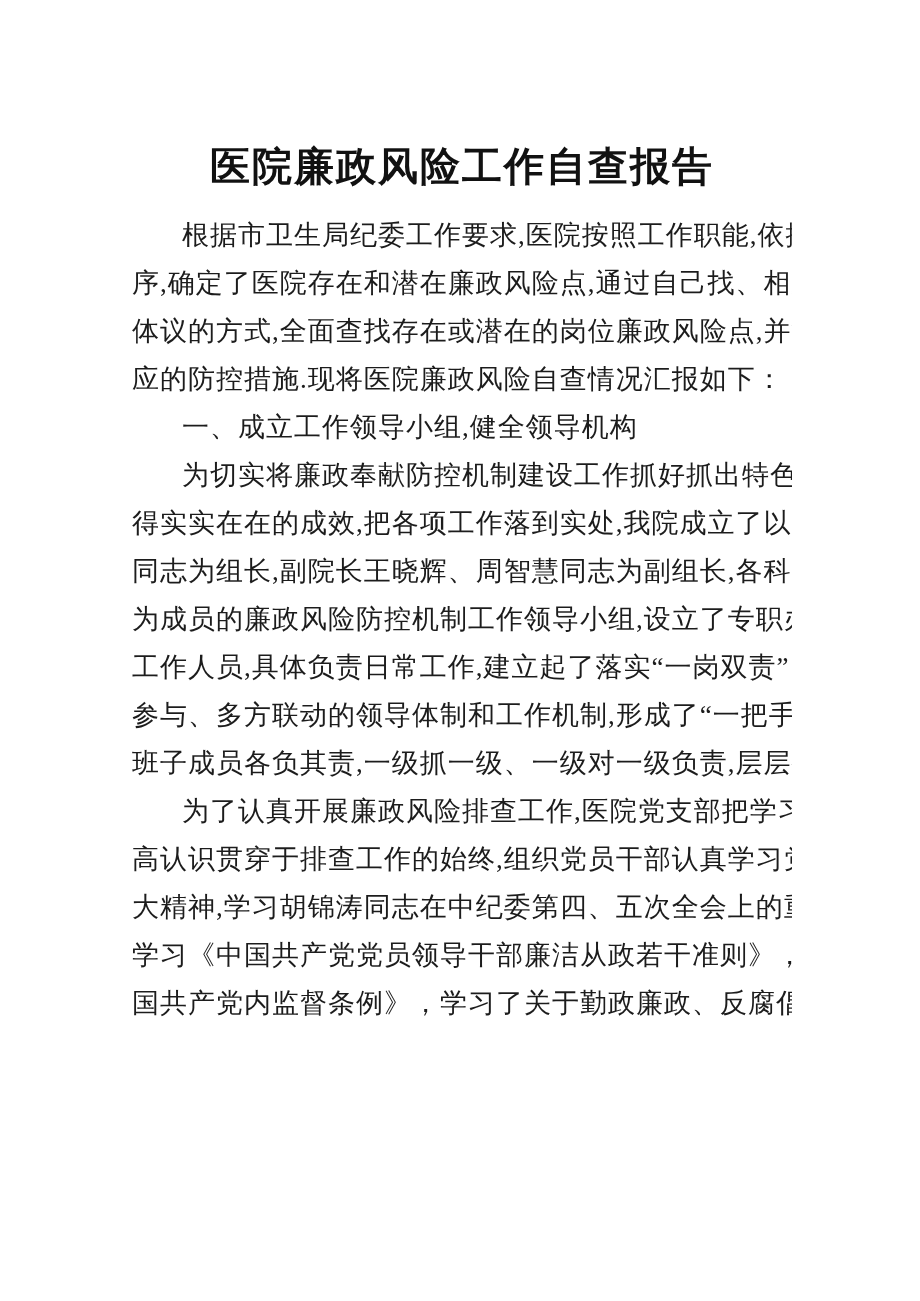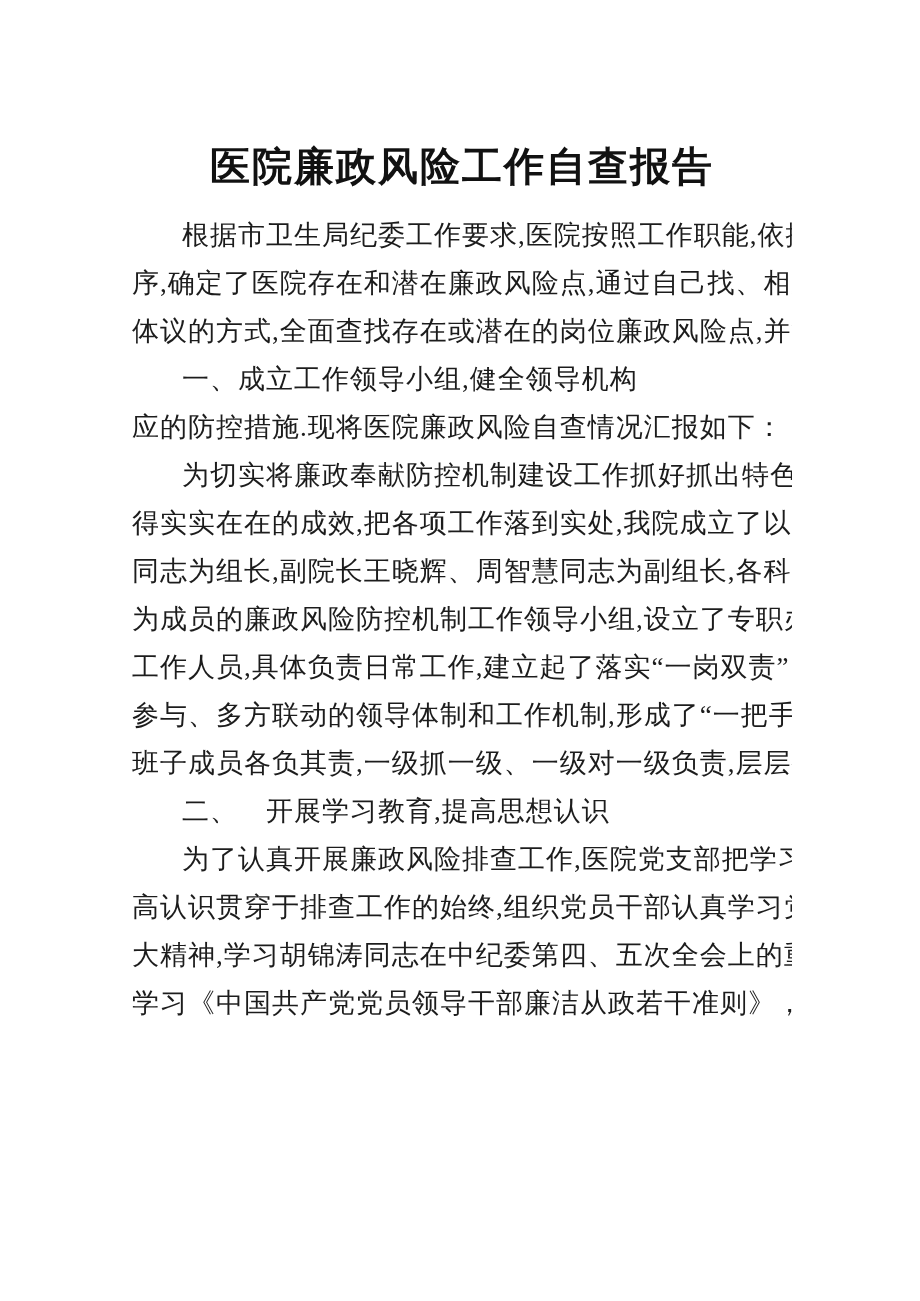--- a/index.html
+++ b/index.html
@@ -48,29 +48,28 @@
 </style>
 </head>
 <body>
 
 <div class="page">
   <h1 class="doc-title">医院廉政风险工作自查报告</h1>
 
   <div class="line fill indent">根据市卫生局纪委工作要求,医院按照工作职能,依据工作程</div>
   <div class="line fill">序,确定了医院存在和潜在廉政风险点,通过自己找、相互查、集</div>
   <div class="line fill">体议的方式,全面查找存在或潜在的岗位廉政风险点,并制定了相</div>
+  <div class="line">应的防控措施.现将医院廉政风险自查情况汇报如下：</div>
   <div class="line indent">一、成立工作领导小组,健全领导机构</div>
-  <div class="line">应的防控措施.现将医院廉政风险自查情况汇报如下：</div>
   <div class="line fill indent">为切实将廉政奉献防控机制建设工作抓好抓出特色,确保取</div>
   <div class="line fill">得实实在在的成效,把各项工作落到实处,我院成立了以院长赵伟</div>
   <div class="line fill">同志为组长,副院长王晓辉、周智慧同志为副组长,各科室负责人</div>
   <div class="line fill">为成员的廉政风险防控机制工作领导小组,设立了专职办公室和</div>
   <div class="line fill">工作人员,具体负责日常工作,建立起了落实“一岗双责”、共同</div>
   <div class="line fill">参与、多方联动的领导体制和工作机制,形成了“一把手”负总责,</div>
   <div class="line fill">班子成员各负其责,一级抓一级、一级对一级负责,层层抓落实的</div>
-  <div class="line indent">二、　开展学习教育,提高思想认识</div>
   <div class="line fill indent">为了认真开展廉政风险排查工作,医院党支部把学习教育、提</div>
   <div class="line fill">高认识贯穿于排查工作的始终,组织党员干部认真学习党的十七</div>
   <div class="line fill">大精神,学习胡锦涛同志在中纪委第四、五次全会上的重要讲话,</div>
   <div class="line fill">学习《中国共产党党员领导干部廉洁从政若干准则》，学习《中</div>
   <div class="line fill">国共产党内监督条例》，学习了关于勤政廉政、反腐倡廉方面的</div>
   <div class="line fill">文件精神,通过学习使全体党员干部深刻认识到:学习领会上级文</div>
 </div>
 
 </body></html>

